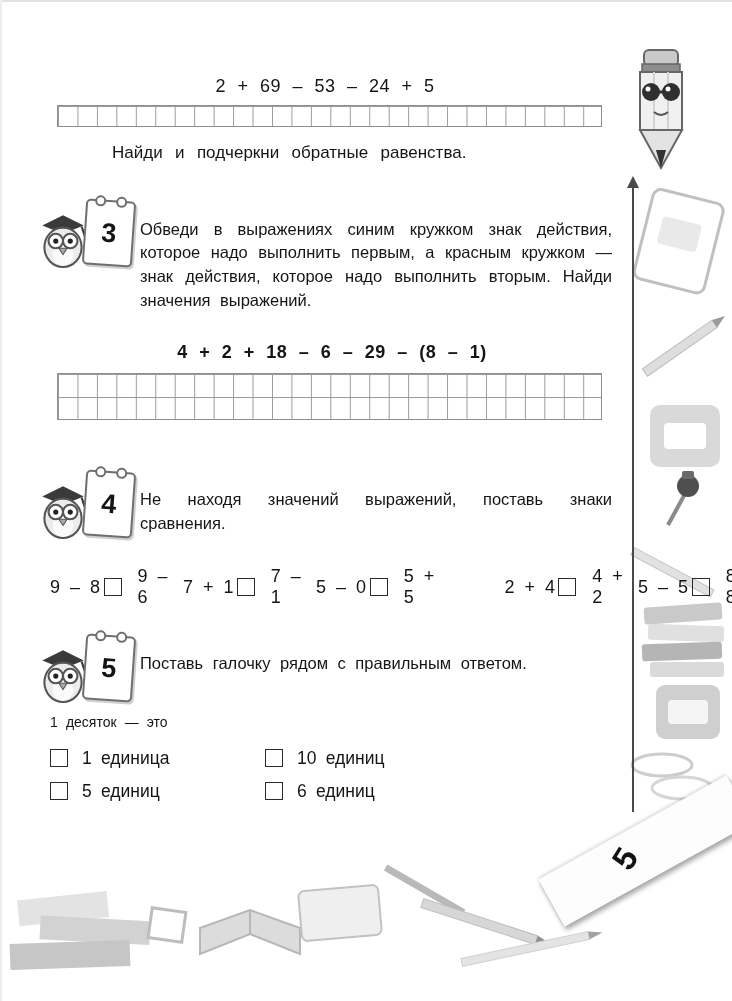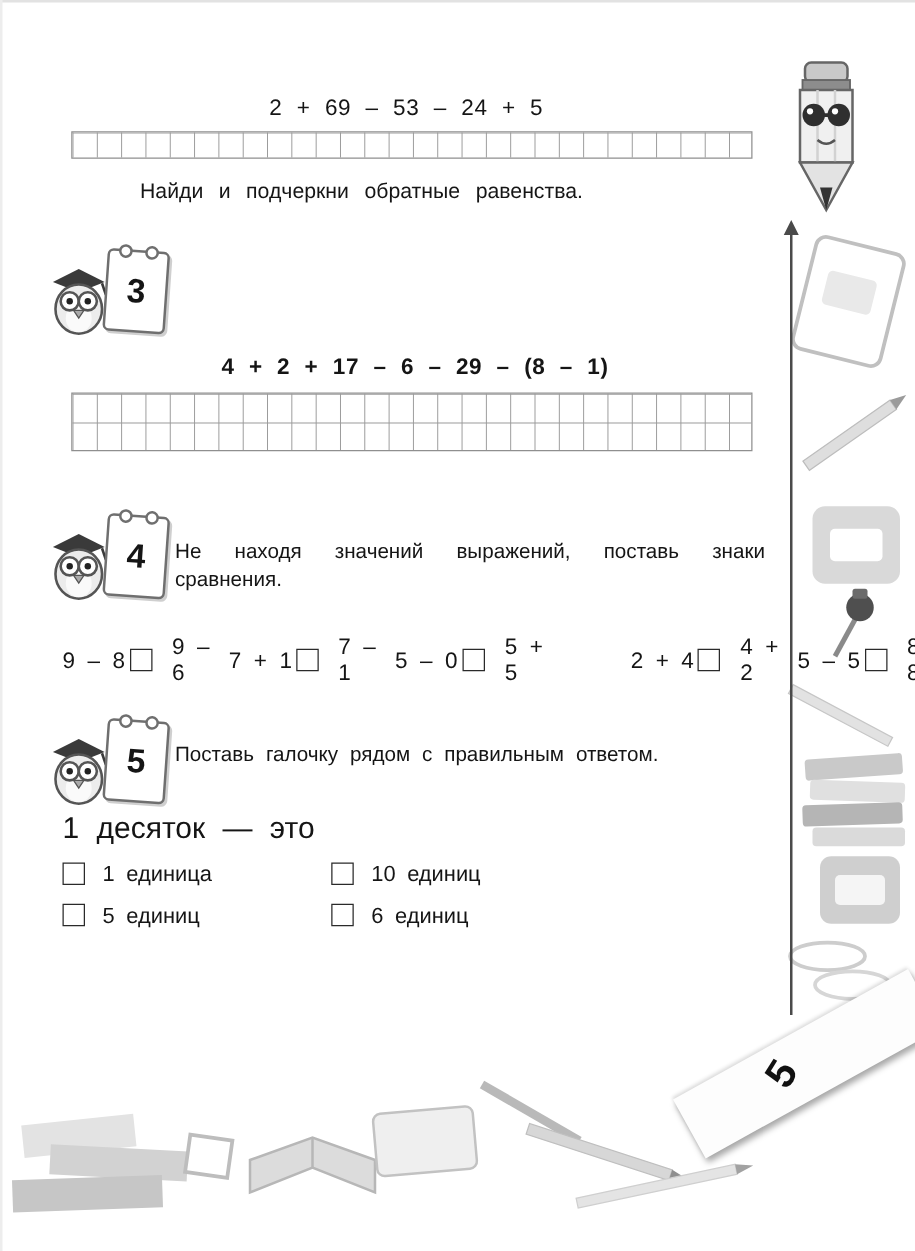--- a/index.html
+++ b/index.html
@@ -54,21 +54,21 @@
   .owl { position:absolute; left:0; top:12px; width:54px; height:60px; }
 
   .task-text { flex:1; font-size:16.5px; line-height:1.45; text-align:justify; word-spacing:0.3em; padding-top:4px; }
 
   .cmp-wrap { display:flex; margin:26px 0 0 14px; gap:66px; }
   .cmp-col { display:flex; flex-direction:row; gap:11px; }
   .cmp-row { display:flex; align-items:center; font-size:18px; word-spacing:5px; height:17px; }
   .cmp-a { width:78px; }
   .cmp-box { width:16px; height:16px; border:1.5px solid #2a2a2a; margin-right:16px; flex:0 0 auto; }
 
-  .prompt { margin:4px 0 0 14px; font-size:24px; word-spacing:0.3em; line-height:24px; }
+  .prompt { margin:4px 0 0 14px; font-size:14px; word-spacing:0.3em; line-height:24px; }
 
   .options { display:grid; grid-template-columns:215px auto; row-gap:12px; margin:14px 0 4px 14px; }
   .option { display:flex; align-items:center; gap:14px; font-size:17.5px; word-spacing:0.25em; }
   .checkbox { width:16px; height:16px; border:1.5px solid #2a2a2a; flex:0 0 auto; }
 
   
   .pencil-char { position:absolute; left:612px; top:46px; width:100px; height:130px; z-index:2; }
   .line-arrow { position:absolute; left:627px; top:176px; width:0; height:0;
     border-left:6px solid transparent; border-right:6px solid transparent; border-bottom:12px solid #4a4a4a; z-index:1; }
   .pencil-line { position:absolute; left:632px; top:188px; height:624px; width:0; border-left:2px solid #4a4a4a; z-index:1; }
@@ -206,25 +206,26 @@
         <circle cx="19" cy="31" r="2.5" fill="#222"></circle>
         <circle cx="33" cy="31" r="2.5" fill="#222"></circle>
         <polygon points="22,38 30,38 26,44" fill="#aaaaaa" stroke="#555" stroke-width="1"></polygon>
       </svg>
       <div class="pad">
         <span class="ring r1"></span>
         <span class="ring r2"></span>
         <span class="task-num">3</span>
       </div>
     </div>
+    <p class="task-text">Обведи в выражениях синим кружком знак действия, которое надо выполнить первым, а красным кружком — знак действия, которое надо выполнить вторым. Найди значения выражений.</p>
   </div>
 
   <div class="expr-row row2">
     <span>4 + 2 + 1</span>
-    <span>7 – 6 – 2</span>
+    <span>8 – 6 – 2</span>
     <span>9 – (8 – 1)</span>
   </div>
   <div class="grid-strip strip-two"></div>
 
   <div class="task task4">
     <div class="badge">
       <svg class="owl" viewBox="0 0 52 58">
         <polygon points="6,16 26,6 46,16 26,24" fill="#3a3a3a"></polygon>
         <rect x="23" y="18" width="6" height="6" fill="#3a3a3a"></rect>
         <line x1="44" y1="17" x2="47" y2="26" stroke="#3a3a3a" stroke-width="2"></line>

